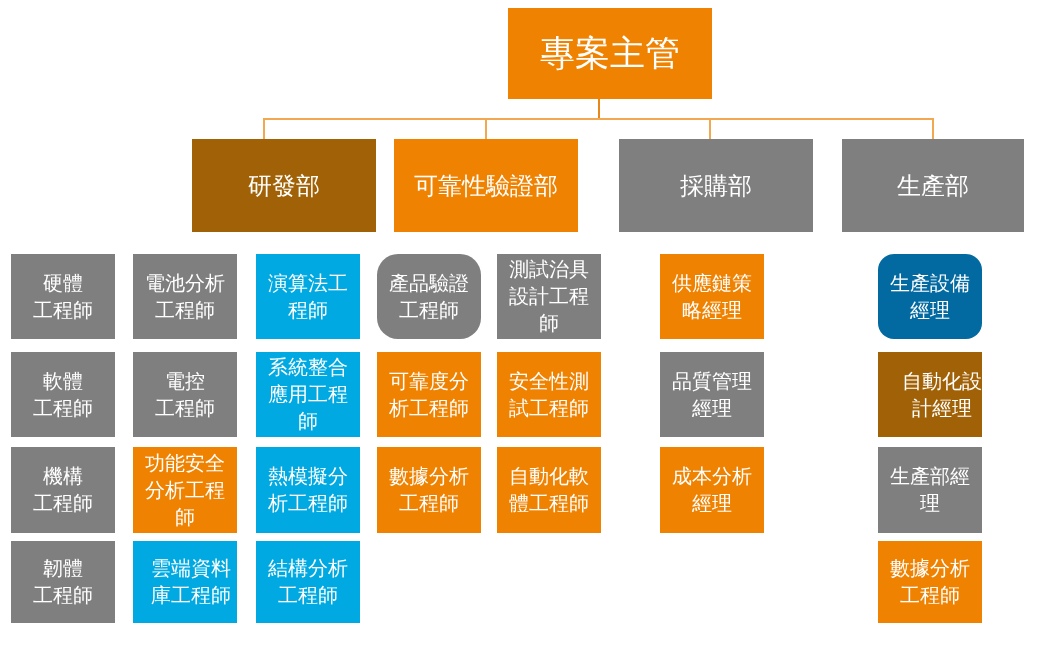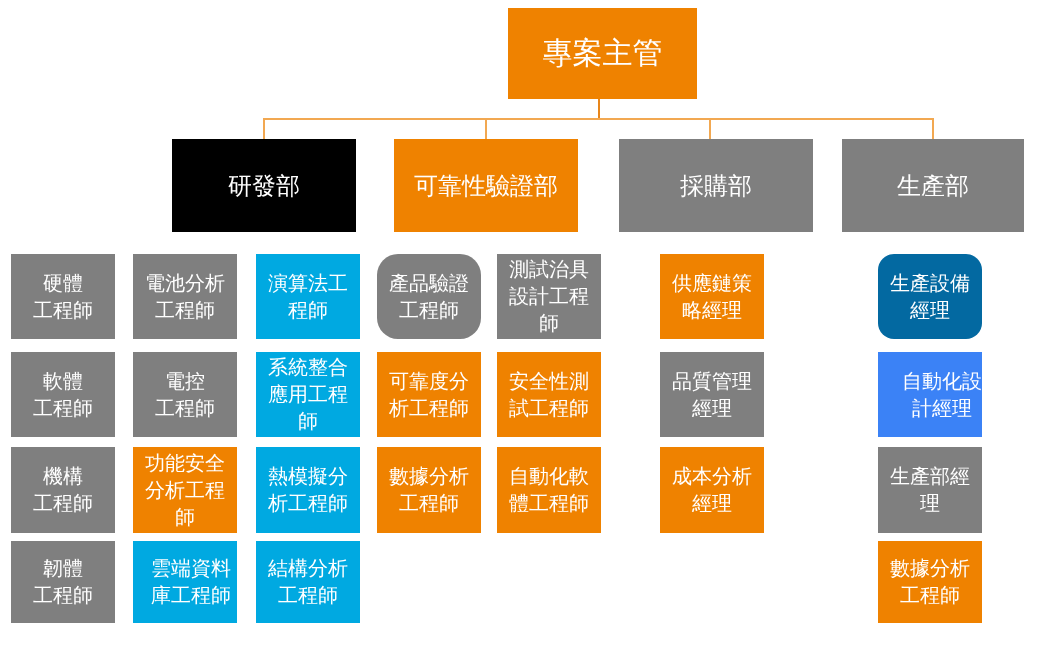--- a/index.html
+++ b/index.html
@@ -14,21 +14,21 @@
   .box {
     position: absolute;
     color: #ffffff;
     display: flex;
     align-items: center;
     justify-content: center;
     text-align: center;
     white-space: pre-line;
     box-sizing: border-box;
   }
-  .root-box  { left: 508px; top: 8px; width: 189px; height: 91px; font-size: 30px; }
+  .root-box  { left: 508px; top: 8px; width: 204px; height: 91px; font-size: 35px; }
   .dept-box  { top: 139px; height: 93px; font-size: 24px; }
   .d1 { left: 172px; width: 184px; }
   .d2 { left: 394px; width: 184px; }
   .d3 { left: 619px; width: 194px; }
   .d4 { left: 842px; width: 182px; }
   .leaf { width: 104px; font-size: 20px; line-height: 1.35; }
   .c1 { left: 11px;  } .c2 { left: 133px; } .c3 { left: 256px; }
   .c4 { left: 377px; } .c5 { left: 497px; } .c6 { left: 660px; }
   .c7 { left: 878px; }
   .r1 { top: 254px; height: 85px; }
@@ -49,21 +49,21 @@
 
   <div class="line stub" style="background: rgb(232, 134, 26);"></div>
   <div class="line hline" style="background: rgb(242, 168, 81);"></div>
   <div class="line drop drop1" style="background: rgb(242, 168, 81);"></div>
   <div class="line drop drop2" style="background: rgb(242, 168, 81);"></div>
   <div class="line drop drop3" style="background: rgb(242, 168, 81);"></div>
   <div class="line drop drop4" style="background: rgb(242, 168, 81);"></div>
 
   <div class="box root-box" style="background: rgb(239, 130, 0);">專案主管</div>
 
-  <div class="box dept-box d1" style="background: #000000;">研發部</div>
+  <div class="box dept-box d1" style="background: #a16207; margin-left: 20px;">研發部</div>
   <div class="box dept-box d2" style="background: rgb(239, 130, 0);">可靠性驗證部</div>
   <div class="box dept-box d3" style="background: rgb(127, 127, 127);">採購部</div>
   <div class="box dept-box d4" style="background: rgb(127, 127, 127);">生產部</div>
 
   <div class="box leaf c1 r1" style="background: rgb(127, 127, 127);">硬體
 工程師</div>
   <div class="box leaf c1 r2" style="background: rgb(127, 127, 127);">軟體
 工程師</div>
   <div class="box leaf c1 r3" style="background: rgb(127, 127, 127);">機構
 工程師</div>
@@ -107,20 +107,20 @@
 
   <div class="box leaf c6 r1" style="background: rgb(239, 130, 0);">供應鏈策
 略經理</div>
   <div class="box leaf c6 r2" style="background: rgb(127, 127, 127);">品質管理
 經理</div>
   <div class="box leaf c6 r3" style="background: rgb(239, 130, 0);">成本分析
 經理</div>
 
   <div class="box leaf c7 r1" style="background: #0369a1; border-radius: 16px;">生產設備
 經理</div>
-  <div class="box leaf c7 r2" style="background: #3b82f6; padding-left: 24px;">自動化設
+  <div class="box leaf c7 r2" style="background: #a16207; padding-left: 24px;">自動化設
 計經理</div>
   <div class="box leaf c7 r3" style="background: rgb(127, 127, 127);">生產部經
 理</div>
   <div class="box leaf c7 r4" style="background: rgb(239, 130, 0);">數據分析
 工程師</div>
 
 </div>
 
 </body></html>

